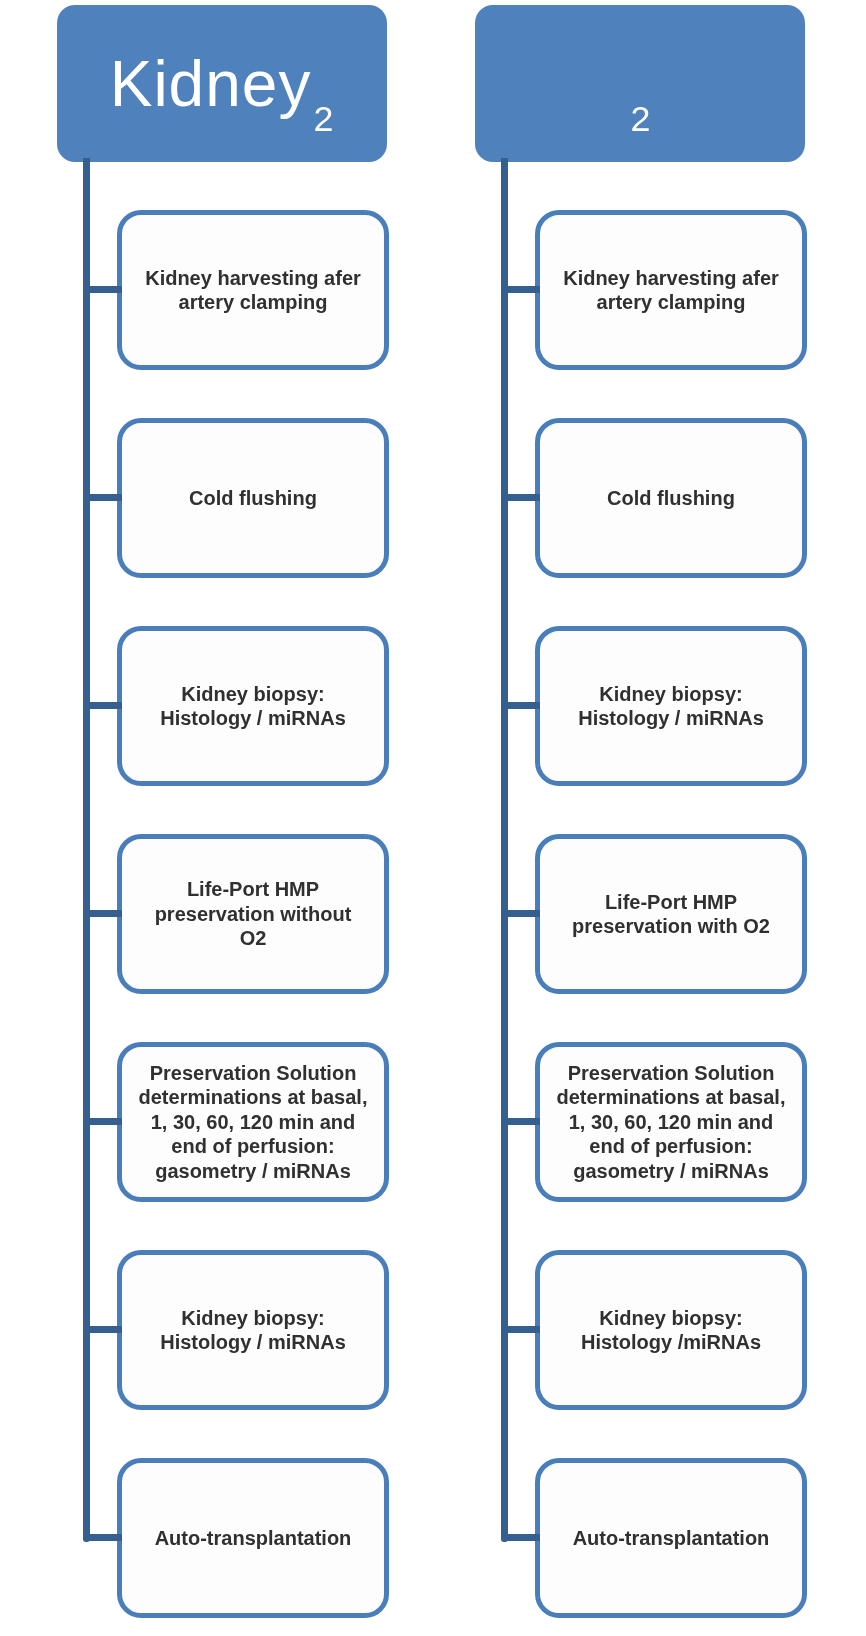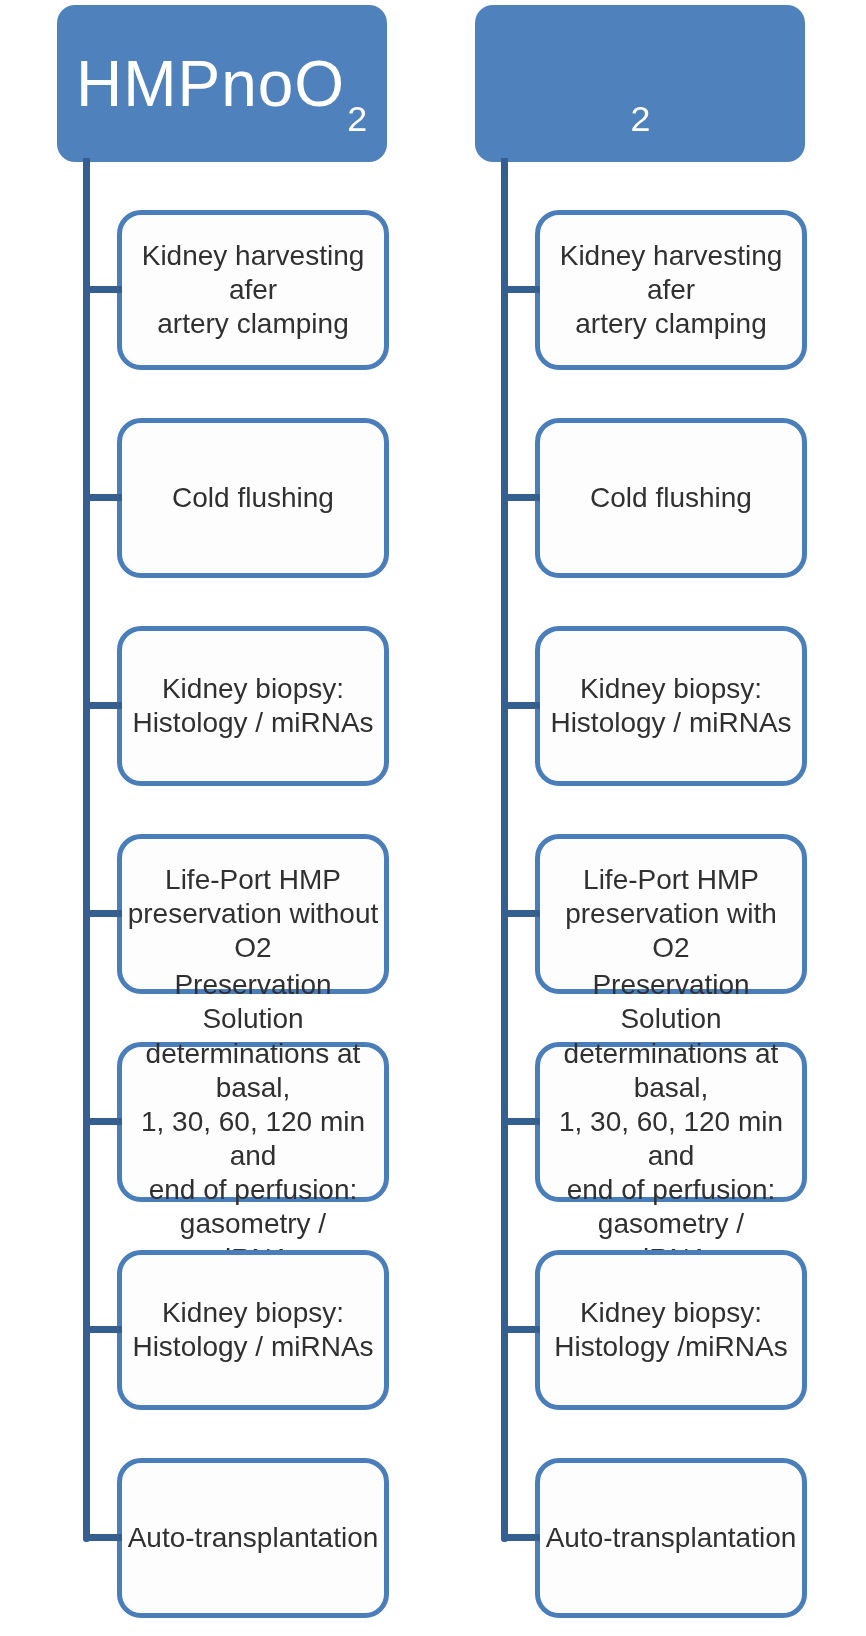--- a/index.html
+++ b/index.html
@@ -49,21 +49,21 @@
 
   .step {
     position: absolute; left: 60px;
     width: 272px; height: 160px;
     background: var(--box-fill);
     border: 5px solid var(--box-border);
     border-radius: 24px;
     display: flex; align-items: center; justify-content: flex-start;
     text-align: center;
     color: var(--text);
-    font-size: 28px; line-height: 1.22;
+    font-size: 20px; line-height: 1.22; font-weight: bold;
   }
   .step .label {
     white-space: pre-line;
     padding: 0 4px;
     width: 100%;
   }
   .stub {
     position: absolute;
     left: -37px; top: 50%;
     margin-top: -4px;
@@ -71,21 +71,21 @@
     background: var(--connector);
   }
 </style>
 </head>
 <body>
 
 <div class="canvas">
 
   <div class="column left">
     <div class="header">
-      <span>HMPnoO</span>
+      <span>Kidney</span>
         <span class="sub">2</span>
     </div>
     <div class="spine"></div>
 
     <div class="step" style="top:210px">
       <div class="stub"></div>
       <span class="label">Kidney harvesting afer
 artery clamping</span>
     </div>
     <div class="step" style="top:418px">

